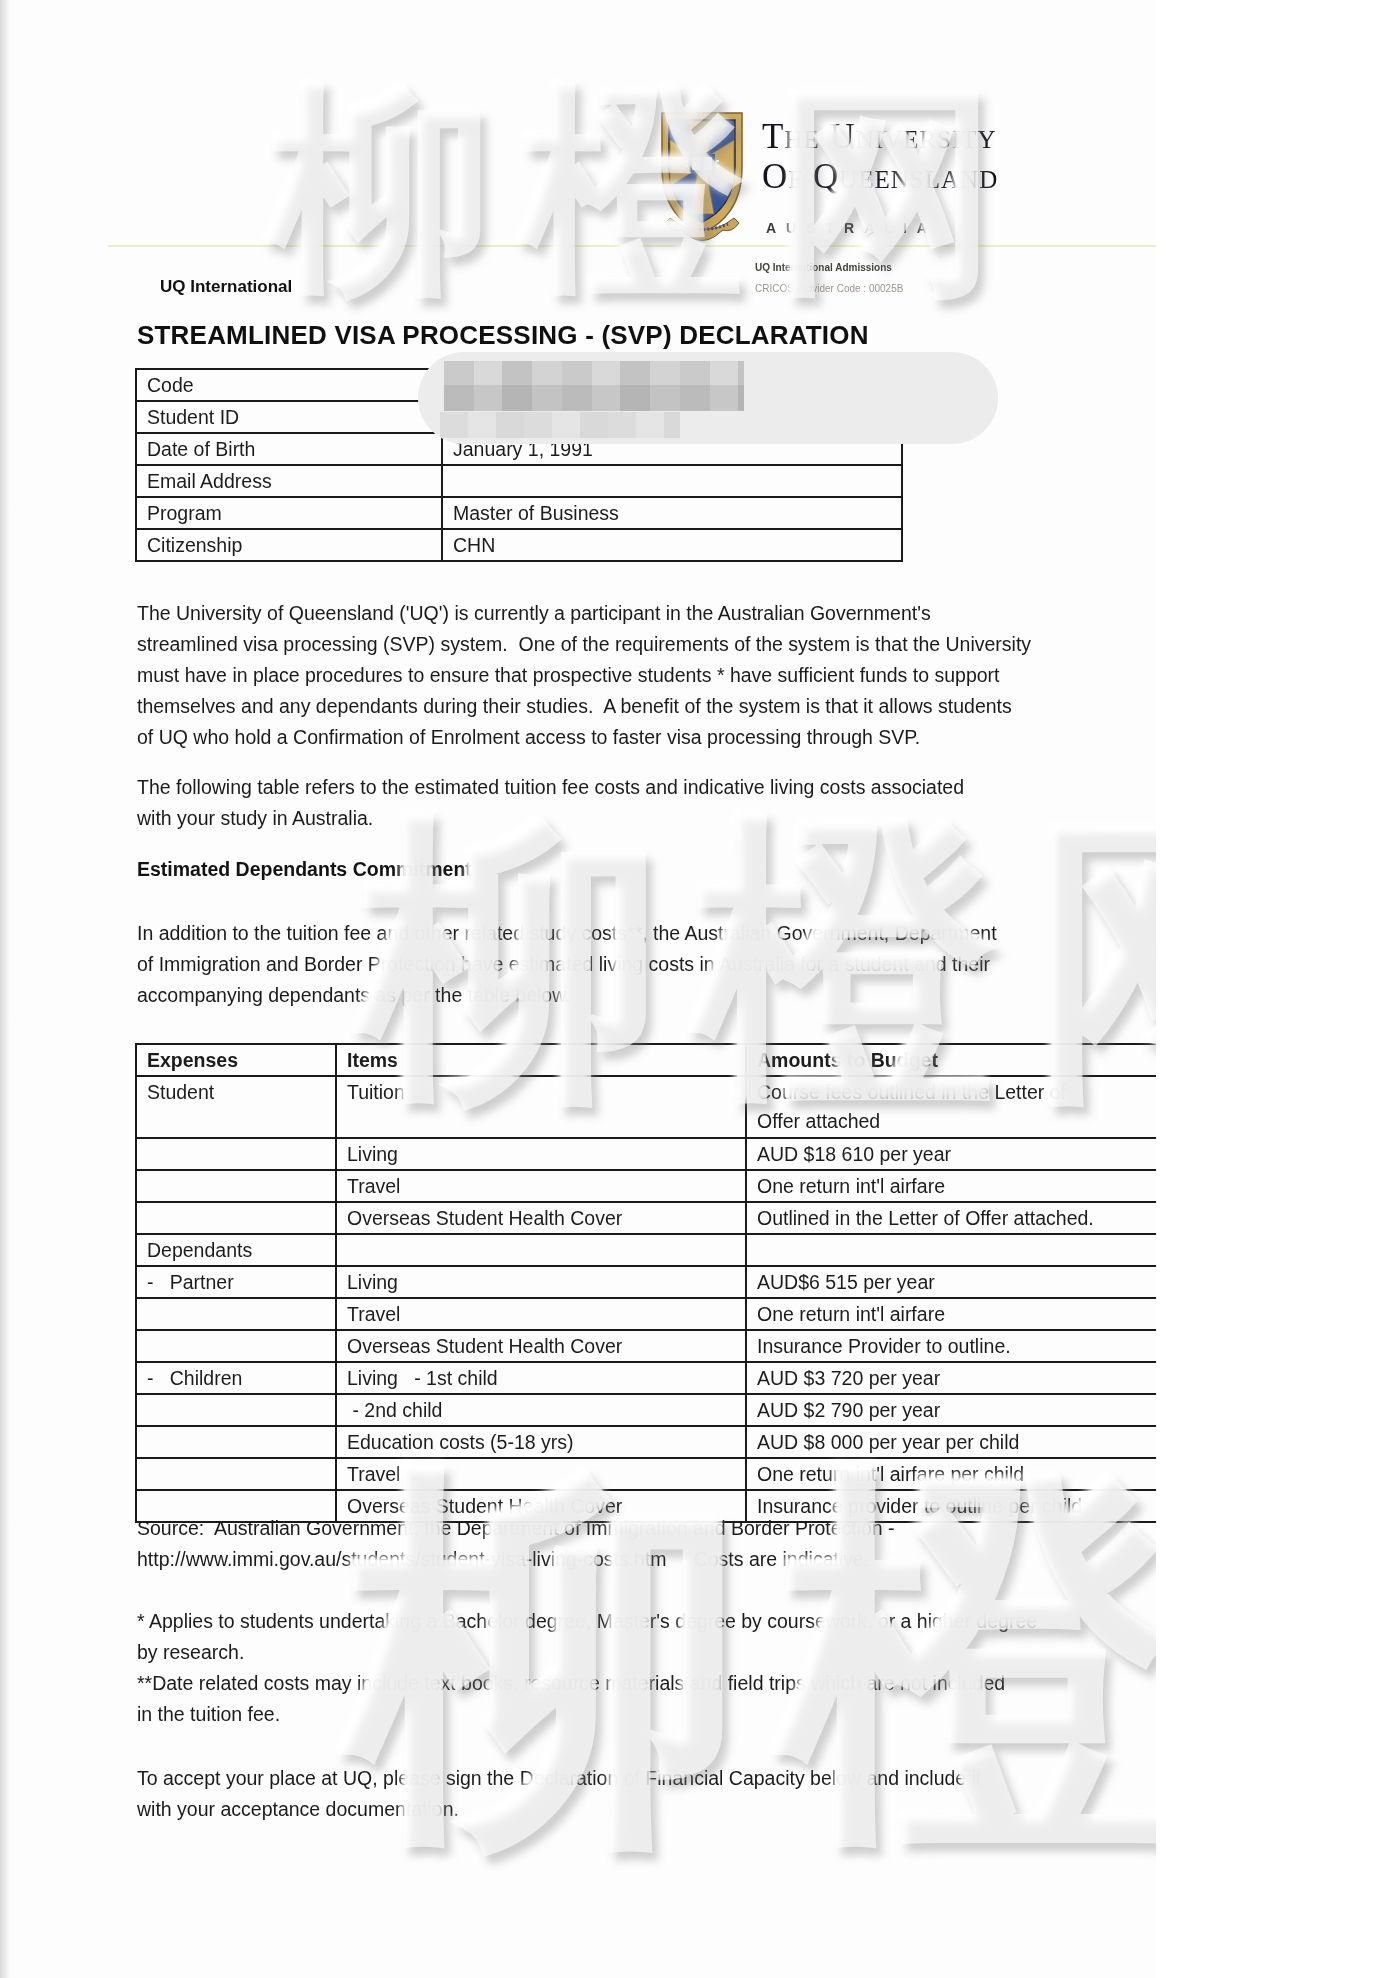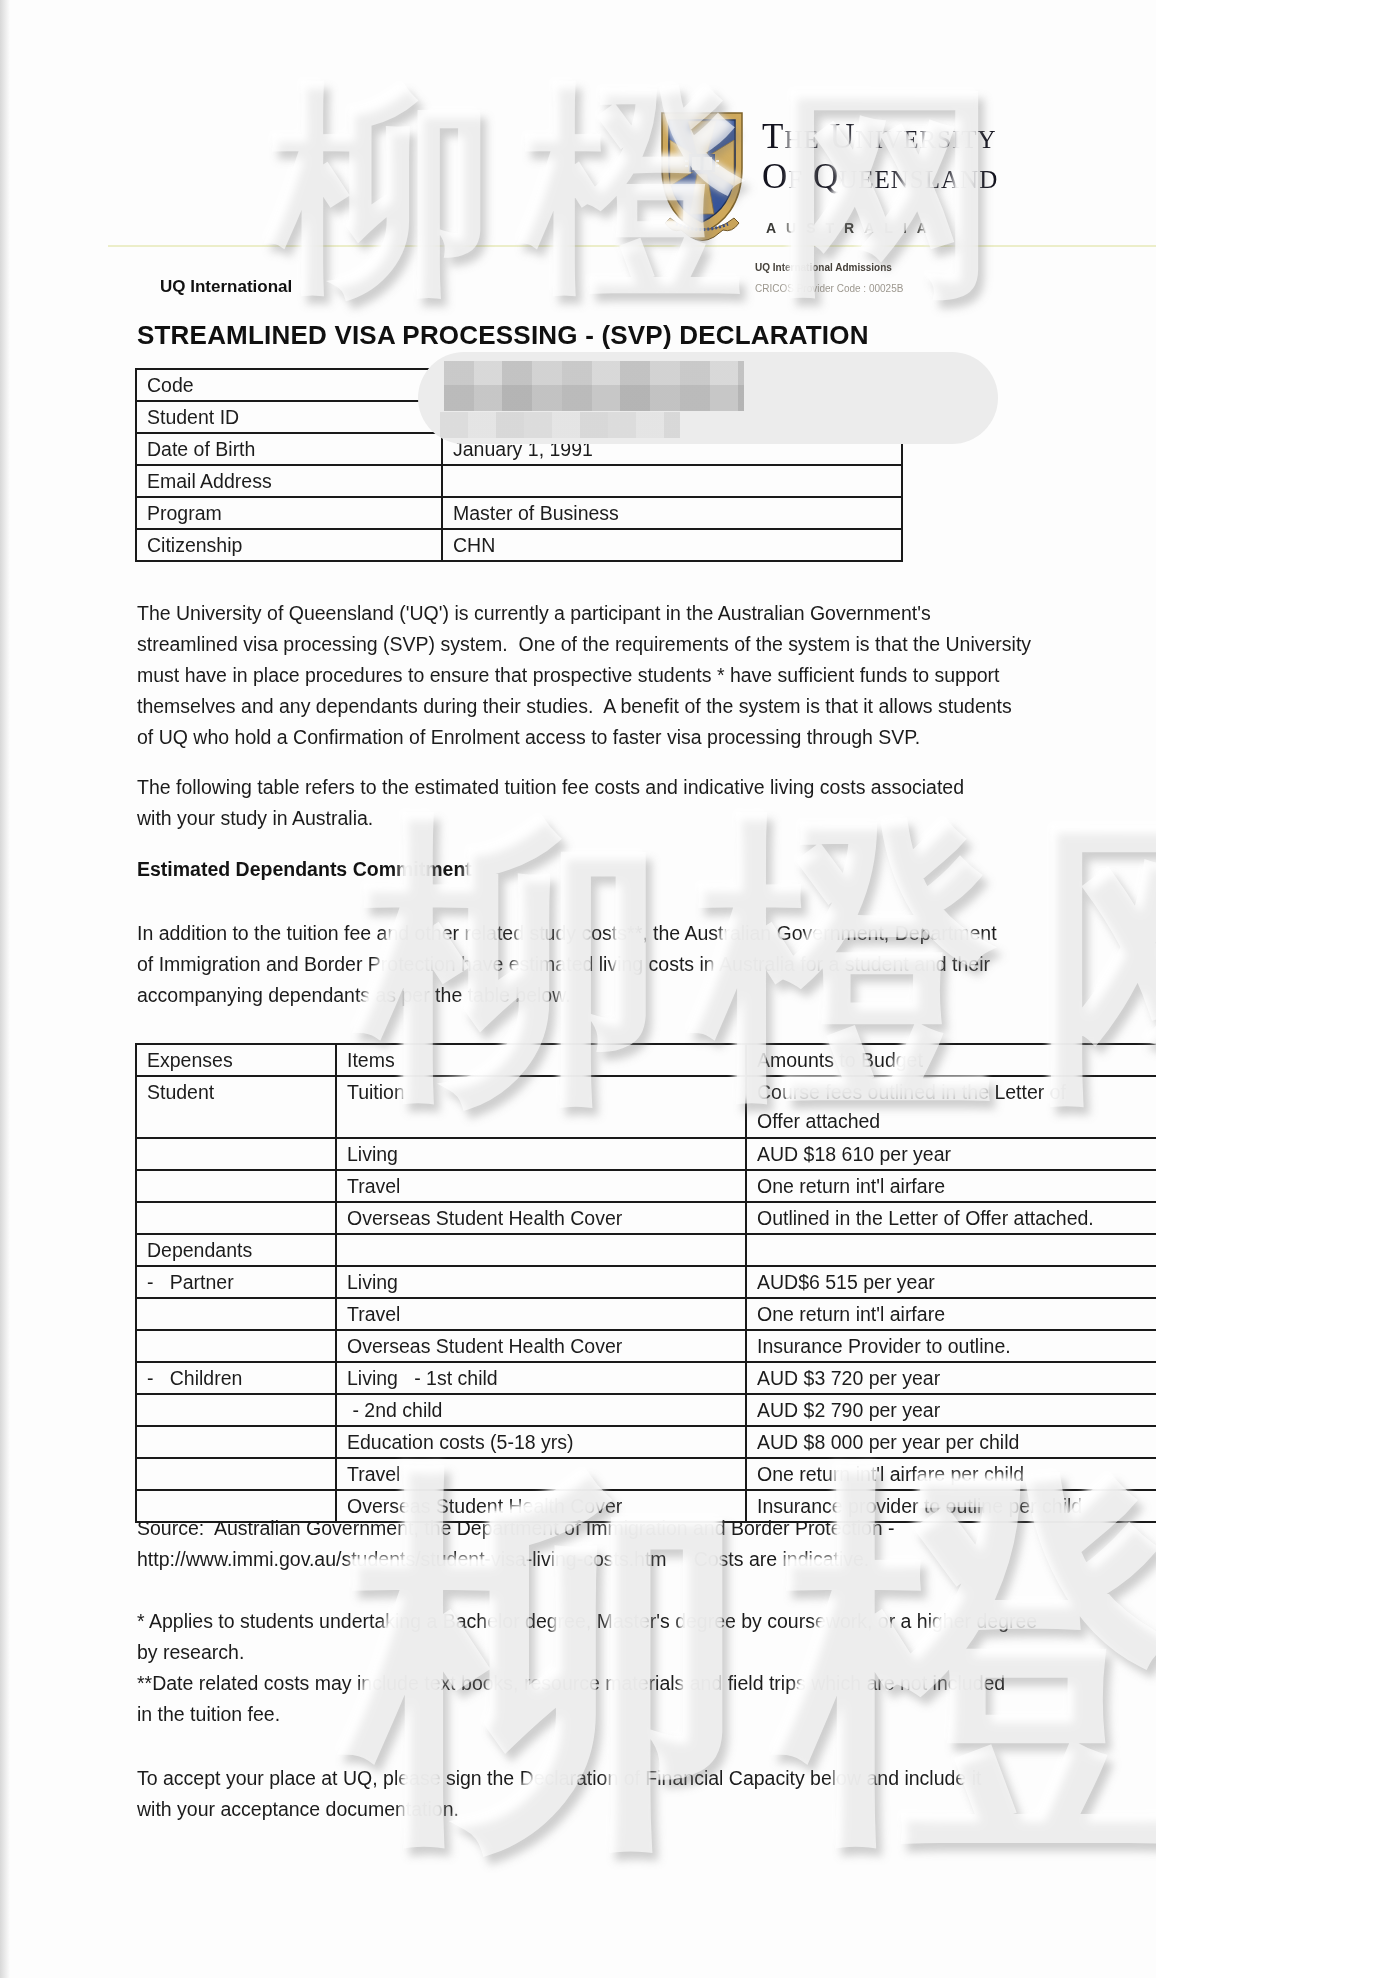--- a/index.html
+++ b/index.html
@@ -33,21 +33,21 @@
   .adm{position:absolute;left:755px;top:257px;z-index:2;font-size:10px;line-height:21px;}
   .adm .a1{font-weight:bold;color:#46413a;}
   .adm .a2{color:#9c978e;}
   
   .doc-title{position:absolute;left:137px;top:320px;font-size:26px;font-weight:bold;
     letter-spacing:0.2px;color:#101010;z-index:2;text-align:center;}
   
   table{border-collapse:collapse;table-layout:fixed;z-index:2;position:absolute;background:transparent;}
   td,th{border:2px solid #1a1a1a;font-size:19.5px;line-height:29px;vertical-align:top;
     padding:1px 10px 0 10px;overflow:hidden;white-space:pre-wrap;text-align:left;font-weight:normal;}
-  th{font-weight:normal;margin-left:37px;}
+  th{font-weight:bold;margin-left:37px;}
   .t1{left:135px;top:368px;width:766px;}
   .t1 td{height:28px;}
   .t2{left:135px;top:1043px;width:1081px;}
   .t2 td,.t2 th{height:28px;}
   .t2 tr.tall td{height:59px;}
   
   .blur{position:absolute;left:418px;top:352px;width:580px;height:92px;border-radius:46px;
     background:#ececec;z-index:4;overflow:hidden;}
   .mosaic1{position:absolute;left:26px;top:9px;width:300px;height:50px;opacity:.9;
     background-image:

